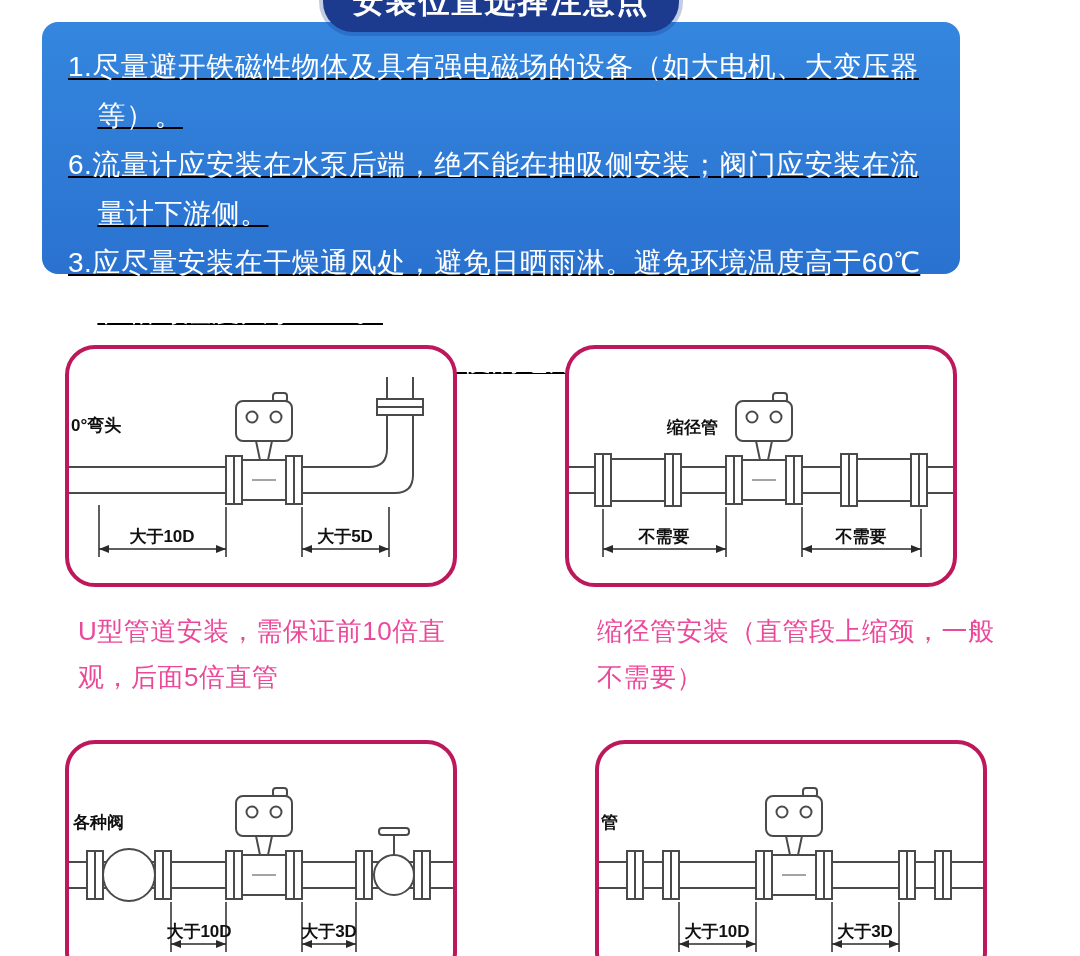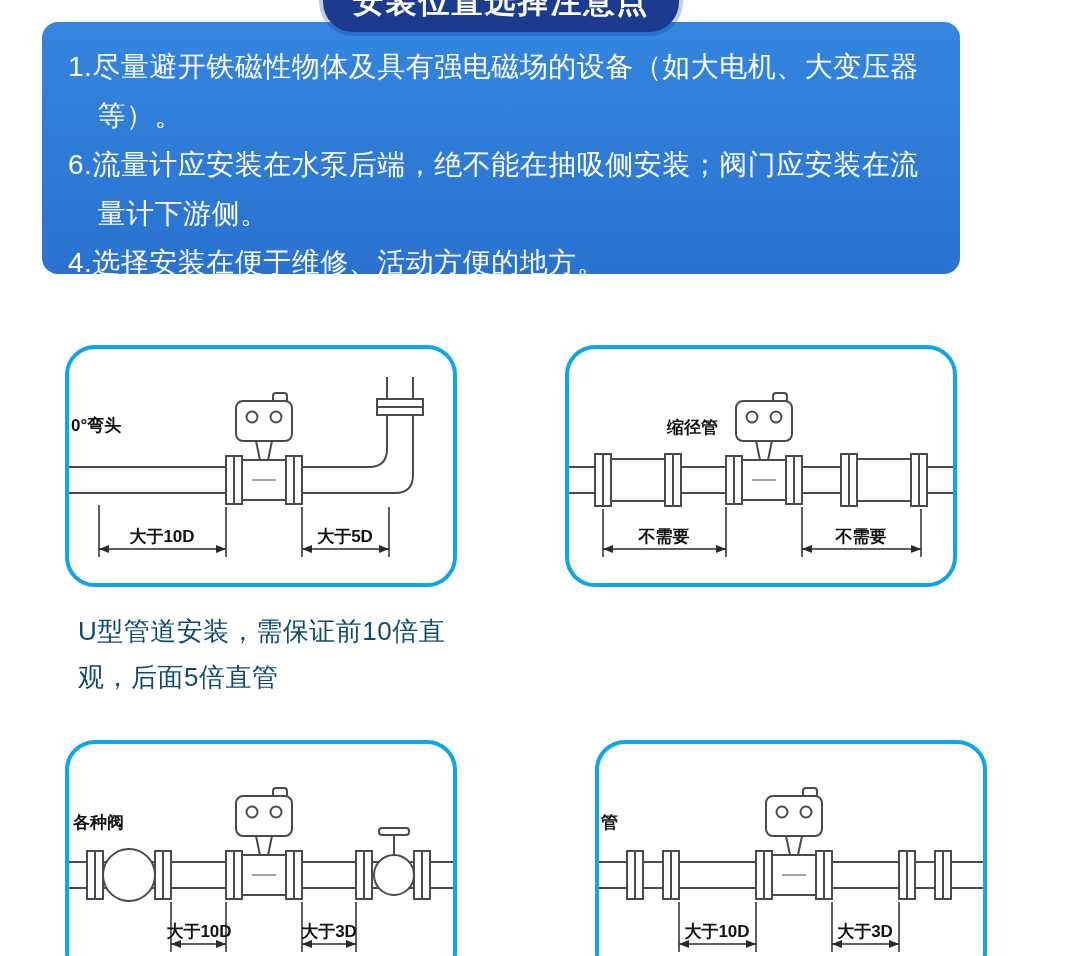--- a/index.html
+++ b/index.html
@@ -7,35 +7,35 @@
         font-family:"Liberation Sans", sans-serif;}
 
   
   .blue-panel{position:absolute;left:42px;top:22px;width:918px;height:252px;
               border-radius:16px;background:linear-gradient(180deg,#3486de,#2a72d0);}
   .title-pill{position:absolute;left:50%;top:-50px;transform:translateX(-50%);
               width:356px;height:60px;border-radius:30px;background:#1c3a8e;
               box-shadow:0 0 0 4px rgba(20,50,140,.25);
               display:flex;align-items:center;justify-content:center;}
   .title-pill span{color:#fff;font-size:31px;font-weight:bold;letter-spacing:2px;white-space:nowrap;}
-  .notes{padding:20px 26px 0 26px;}
+  .notes{padding:20px 26px 0 26px;text-decoration:underline;}
   .note{margin:0;color:#ffffff;font-size:28px;line-height:49px;font-weight:500;
         letter-spacing:.5px;padding-left:1.05em;text-indent:-1.05em;}
 
   
   .card{position:absolute;width:384px;height:234px;background:#fff;
-        border:4px solid #0ea5e9;border-radius:30px;overflow:hidden;}
+        border:4px solid #be185d;border-radius:30px;overflow:hidden;}
   .card svg{display:block;}
   .card1{left:65px;top:345px}
   .card2{left:565px;top:345px}
   .card3{left:65px;top:740px}
   .card4{left:595px;top:740px}
 
   
-  .caption{position:absolute;width:404px;margin:0;color:#0c4a6e;
+  .caption{position:absolute;width:404px;margin:0;color:#ec4899;
            font-size:26px;line-height:46px;letter-spacing:.5px;}
   .caption1{left:78px;top:608px}
   .caption2{left:597px;top:608px}
 
   
   .pp{stroke:#4a4a4a;stroke-width:2;fill:none}
   .fw{fill:#ffffff;stroke:#4a4a4a;stroke-width:2}
   .thin{stroke:#4a4a4a;stroke-width:1.2;fill:none}
   .dim{stroke:#2a2a2a;stroke-width:1.5;fill:none}
   .dimf{fill:#2a2a2a;stroke:none}
@@ -47,20 +47,21 @@
 
 <div class="page">
 
   <div class="blue-panel">
     <div class="title-pill">
       <span>安装位置选择注意点</span>
     </div>
     <div class="notes">
       <p class="note">1.尽量避开铁磁性物体及具有强电磁场的设备（如大电机、大变压器等）。</p>
       <p class="note">6.流量计应安装在水泵后端，绝不能在抽吸侧安装；阀门应安装在流量计下游侧。</p>
+      <p class="note">3.应尽量安装在干燥通风处，避免日晒雨淋。避免环境温度高于60℃和相对湿度大于95%。</p>
       <p class="note">4.选择安装在便于维修、活动方便的地方。</p>
     </div>
   </div>
 
   <section class="card card1">
     <svg width="384" height="234" viewBox="0 0 384 234">
 
       <path class="pp" d="M0,118 H300 Q318,118 318,100 V28"></path>
       <path class="pp" d="M0,144 H326 Q344,144 344,126 V28"></path>
       <rect class="fw" x="308" y="50" width="46" height="8"></rect>
@@ -144,20 +145,21 @@
       <line class="dim" x1="233" y1="158" x2="233" y2="208"></line>
       <line class="dim" x1="352" y1="160" x2="352" y2="208"></line>
       <line class="dim" x1="233" y1="200" x2="352" y2="200"></line>
       <polygon class="dimf" points="233,200 243,196 243,204"></polygon>
       <polygon class="dimf" points="352,200 342,196 342,204"></polygon>
       <text class="lbl" x="292" y="193" text-anchor="middle">不需要</text>
     </svg>
   </section>
 
   <p class="caption caption1">U型管道安装，需保证前10倍直观，后面5倍直管</p>
+  <p class="caption caption2">缩径管安装（直管段上缩颈，一般不需要）</p>
 
   <section class="card card3">
     <svg width="384" height="234" viewBox="0 0 384 234">
       <line class="pp" x1="0" y1="118" x2="384" y2="118"></line>
       <line class="pp" x1="0" y1="144" x2="384" y2="144"></line>
 
       <g>
         <rect class="fw" x="18" y="107" width="8" height="48"></rect>
         <rect class="fw" x="26" y="107" width="8" height="48"></rect>
         <circle class="fw" cx="60" cy="131" r="26"></circle>

